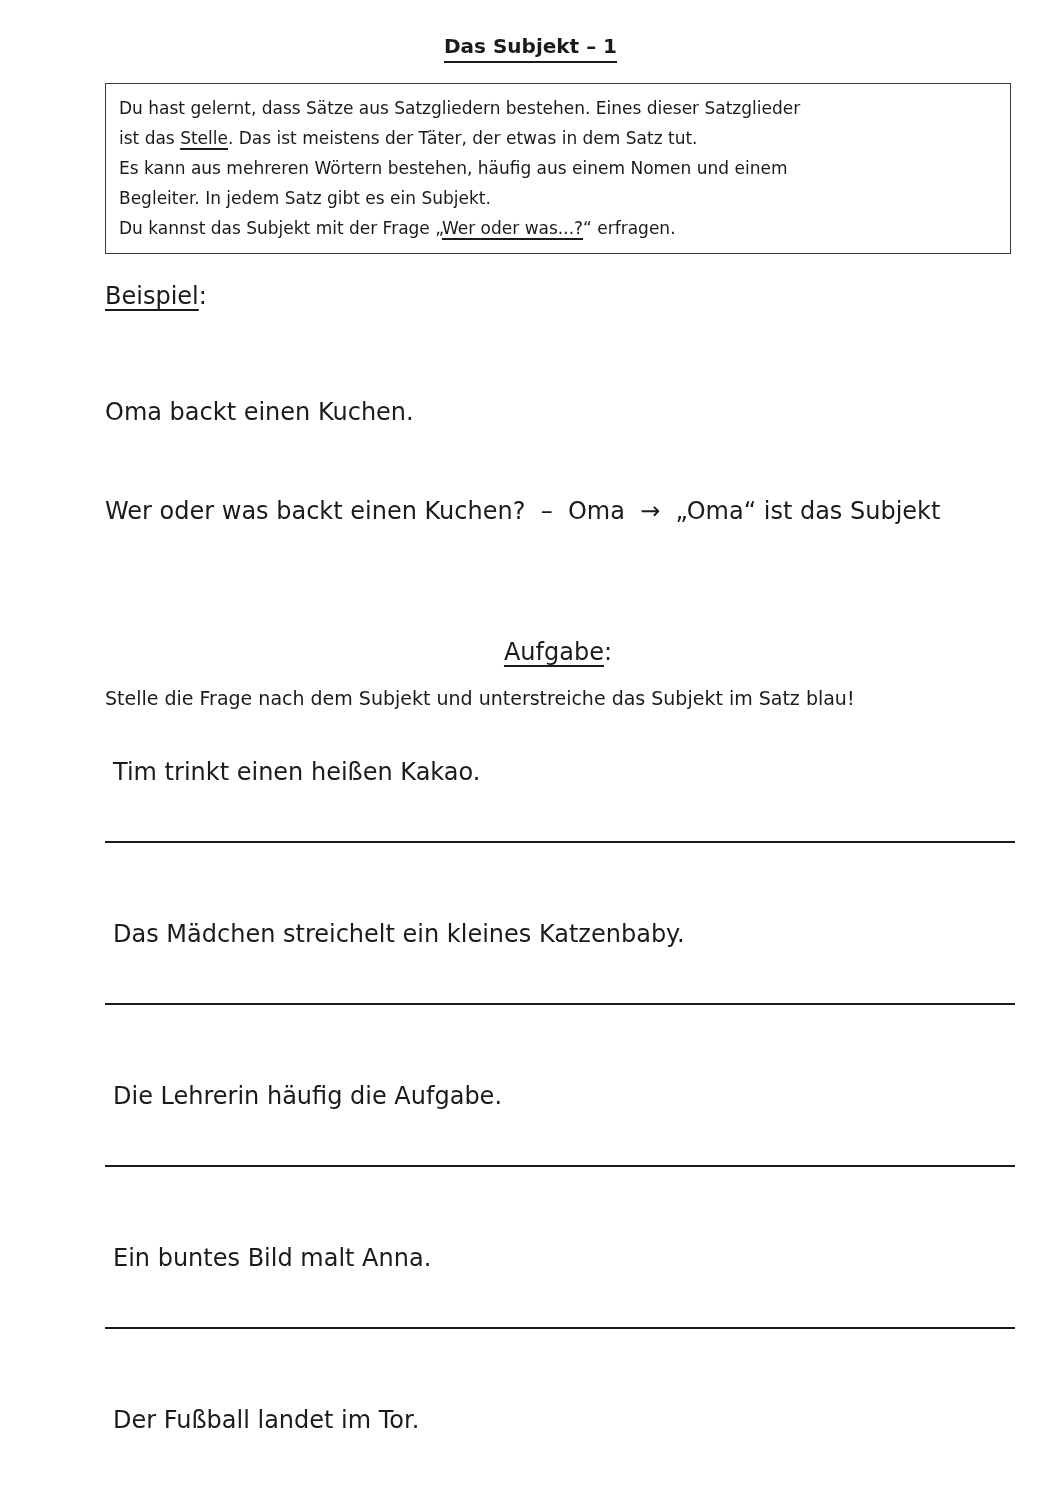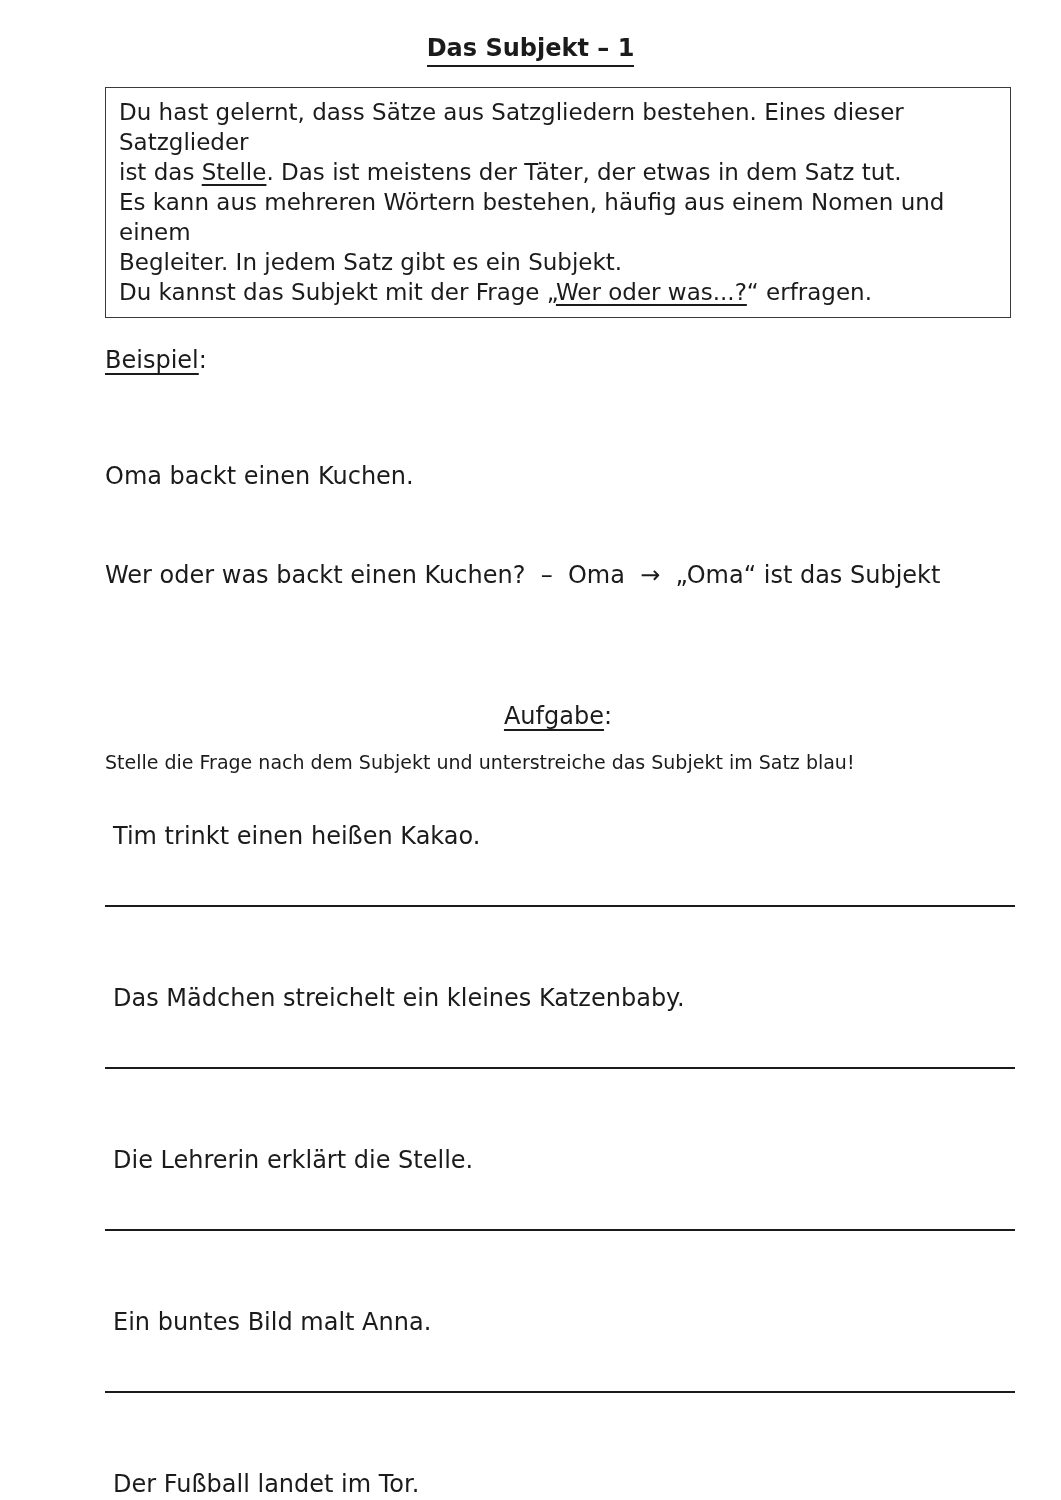--- a/index.html
+++ b/index.html
@@ -11,34 +11,34 @@
     color: #1b1b1b;
     position: relative;
   }
   .page {
     width: 1061px;
     min-height: 1500px;
     padding: 34px 50px 20px 105px;
   }
   .title {
     text-align: center;
-    font-size: 24px;
+    font-size: 20px;
     font-weight: bold;
     margin-bottom: 20px;
     margin-right: 55px;
   }
   .title span {
     display: inline-block;
     border-bottom: 2.5px solid #1b1b1b;
     padding-bottom: 3px;
   }
   .info-box {
     border: 1.5px solid #3a3a3a;
     padding: 9px 30px 10px 13px;
-    font-size: 23px;
+    font-size: 17px;
     line-height: 30px;
   }
   .u {
     text-decoration: underline;
     text-underline-offset: 4px;
     text-decoration-thickness: 1.5px;
   }
   .section-heading {
     margin-top: 28px;
     font-size: 24px;
@@ -103,21 +103,21 @@
   <div class="exercises" id="exercises">
       <div class="exercise">
         <div class="exercise-sentence">Tim trinkt einen heißen Kakao.</div>
         <div class="answer-line"></div>
       </div>
       <div class="exercise">
         <div class="exercise-sentence">Das Mädchen streichelt ein kleines Katzenbaby.</div>
         <div class="answer-line"></div>
       </div>
       <div class="exercise">
-        <div class="exercise-sentence">Die Lehrerin erklärt die Stelle.</div>
+        <div class="exercise-sentence">Die Lehrerin häufig die Aufgabe.</div>
         <div class="answer-line"></div>
       </div>
       <div class="exercise">
         <div class="exercise-sentence">Ein buntes Bild malt Anna.</div>
         <div class="answer-line"></div>
       </div>
       <div class="exercise">
         <div class="exercise-sentence">Der Fußball landet im Tor.</div>
       </div>
     </div>

